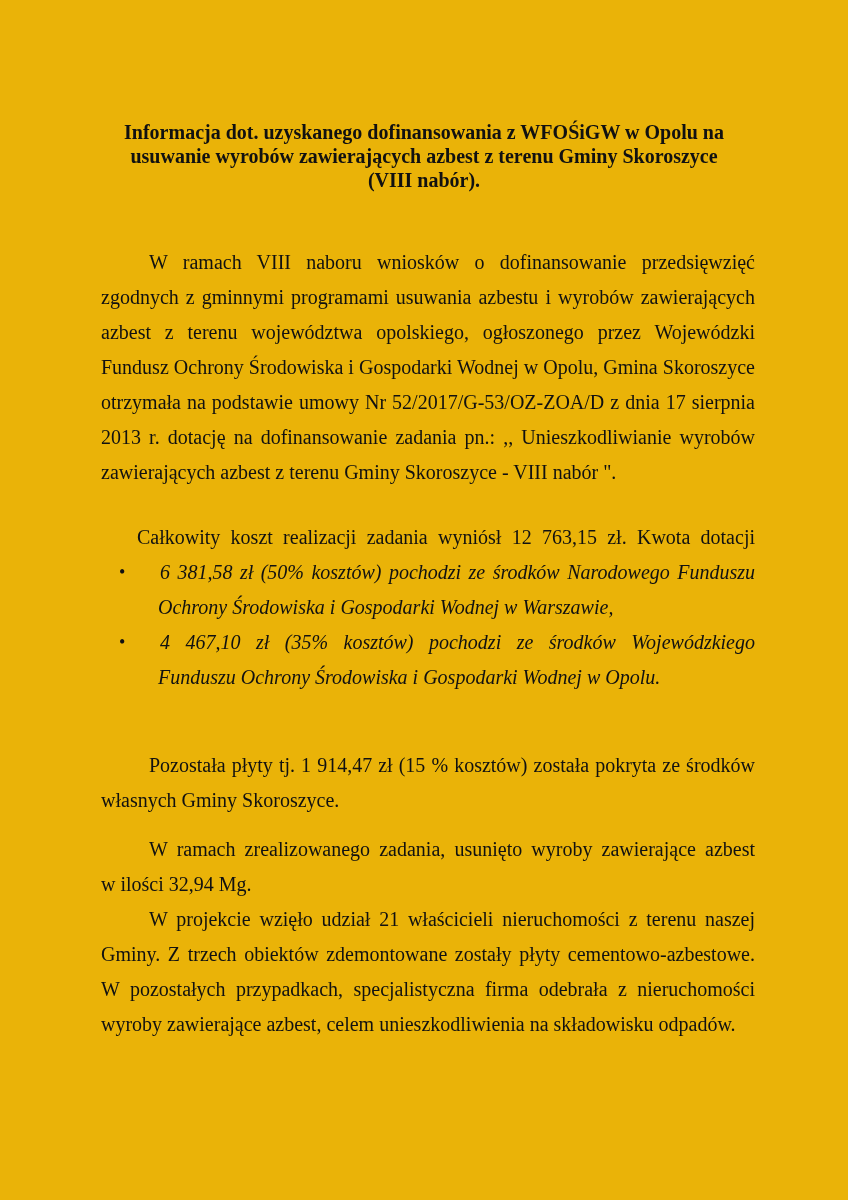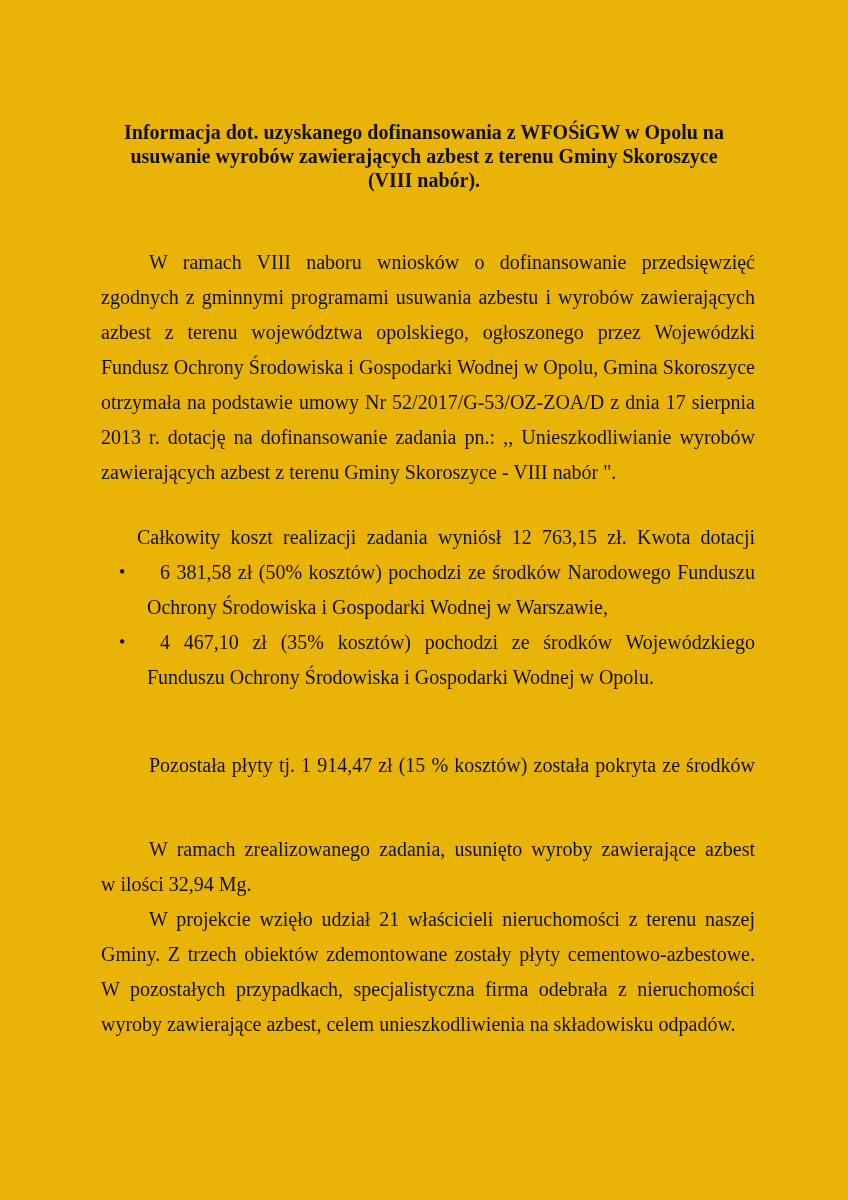--- a/index.html
+++ b/index.html
@@ -15,22 +15,22 @@
   }
   .title div { white-space: nowrap; }
   .block { position: absolute; left: 101px; width: 654px; font-size: 20px; }
   .line { height: 35px; line-height: 35px; white-space: nowrap; }
   .justify { text-align: justify; text-align-last: justify; }
   .indent { padding-left: 48px; }
   .indent-s { padding-left: 36px; }
   b { font-weight: normal; }
   .bullet-row { position: relative; height: 35px; line-height: 35px; white-space: nowrap; }
   .bullet { position: absolute; left: 18px; top: 0; font-size: 18px; }
-  .bullet-text { position: absolute; left: 47px; right: 0; text-align: justify; text-align-last: justify; }
-  .bullet-cont { position: absolute; left: 46px; right: 0; }
+  .bullet-text { position: absolute; left: 47px; right: 0; text-align: justify; text-align-last: justify; font-style: italic; }
+  .bullet-cont { position: absolute; left: 57px; right: 0; font-style: italic; }
 </style>
 </head>
 <body>
 
 <div class="page">
 
   <div class="title">
     <div>Informacja dot. uzyskanego dofinansowania z WFOŚiGW w Opolu na</div>
     <div>usuwanie wyrobów  zawierających azbest z terenu Gminy Skoroszyce</div>
     <div>(VIII nabór).</div>
@@ -68,20 +68,21 @@
     </div>
     <div class="bullet-row">
       <span class="bullet-cont">Funduszu Ochrony Środowiska  i Gospodarki Wodnej w Opolu.</span>
     </div>
   </div>
 
   <div class="block" style="top:748px;">
     <div class="line justify indent">
       <span>Pozostała płyty tj. </span><b>1 914,47 zł</b><span>  (15 % kosztów) została pokryta ze środków</span>
     </div>
+    <div class="line">własnych Gminy Skoroszyce.</div>
   </div>
 
   <div class="block" style="top:832px;">
     <div class="line justify indent">W ramach zrealizowanego zadania, usunięto wyroby zawierające azbest</div>
     <div class="line">
       <span>w ilości </span><b>32,94</b><span> Mg.</span>
     </div>
   </div>
 
   <div class="block" style="top:902px;">

